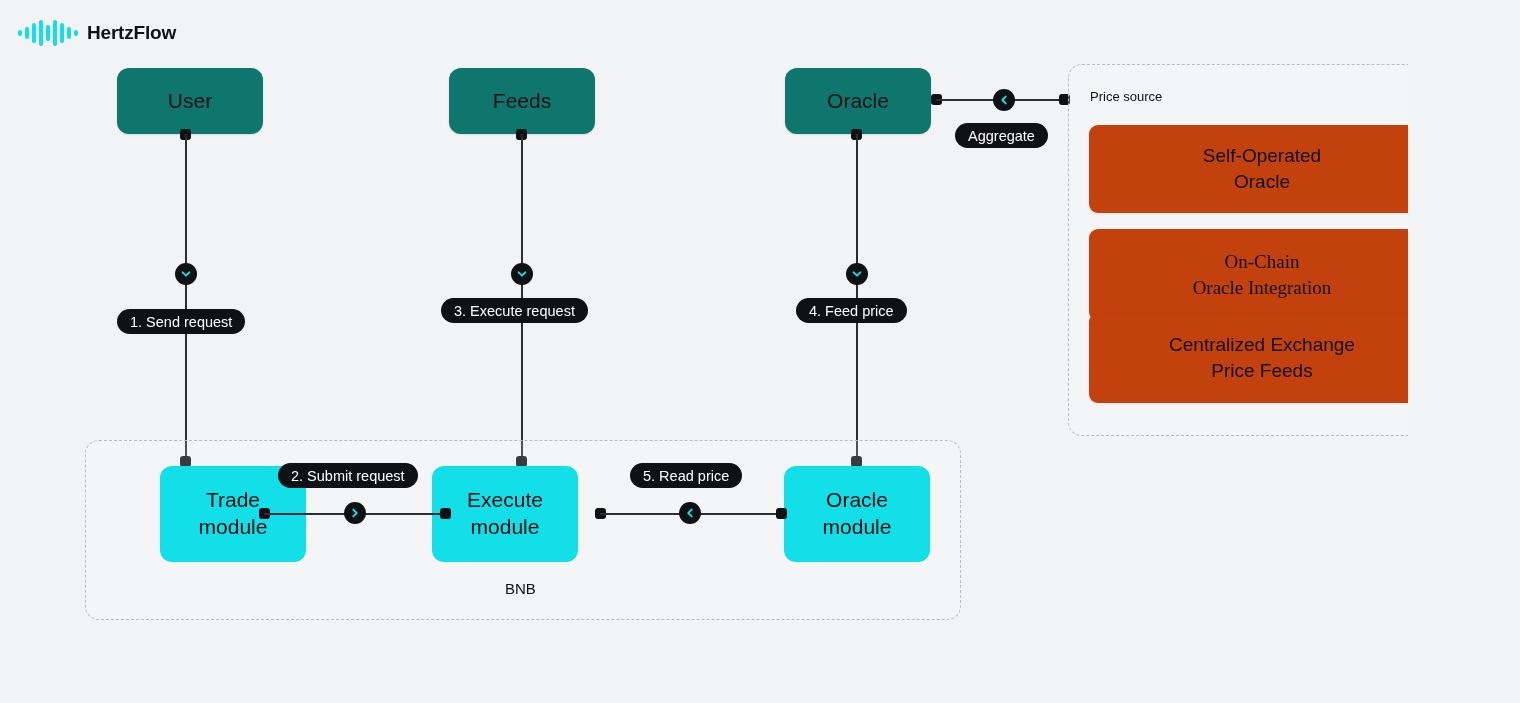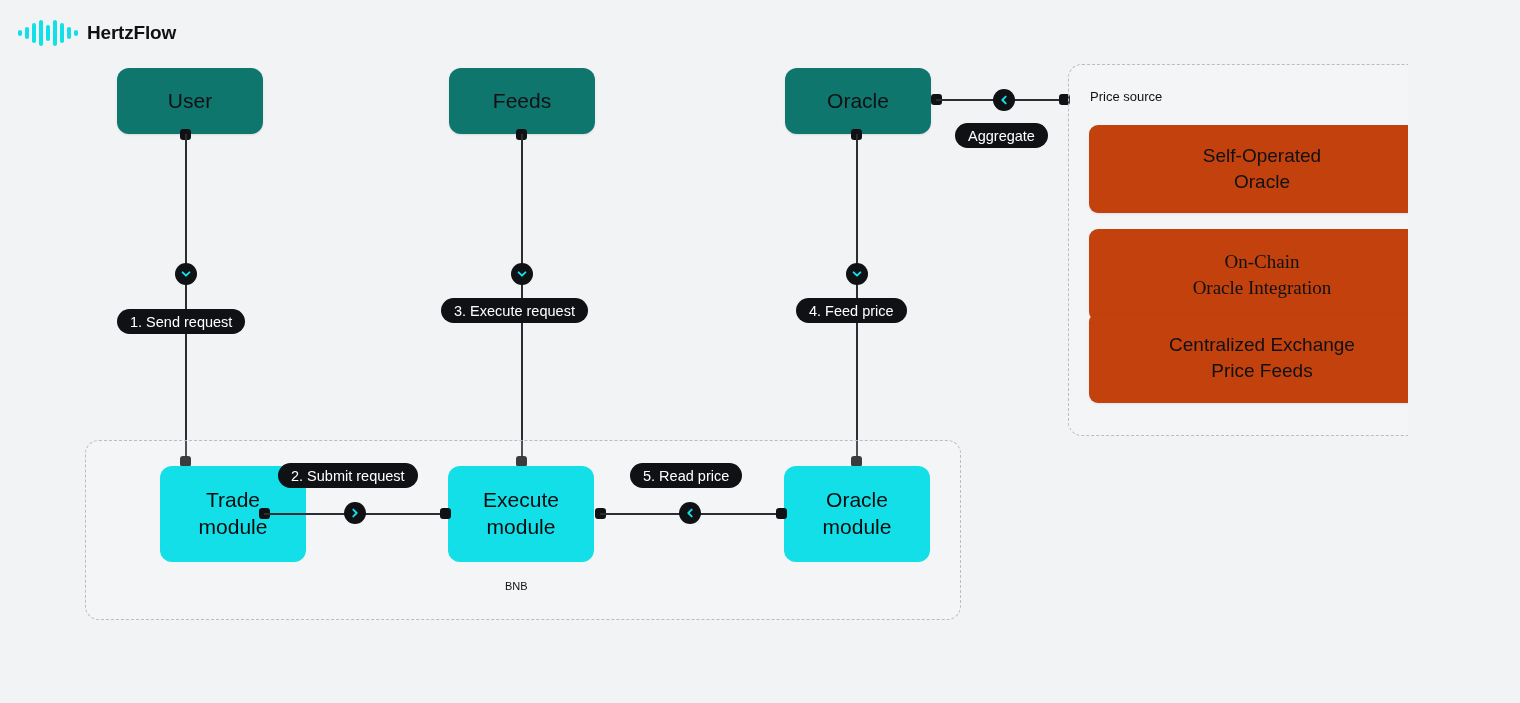--- a/index.html
+++ b/index.html
@@ -80,21 +80,21 @@
 
   
   .group {
     position: absolute;
     border: 1.5px dashed #b9bcc2;
     border-radius: 14px;
     background: rgba(255,255,255,0.18);
   }
   .group-caption {
     position: absolute;
-    font-size: 11px;
+    font-size: 15px;
     color: #101114;
   }
   .panel-title {
     position: absolute;
     font-size: 13px;
     color: #101114;
   }
 
   
   .source-card {
@@ -231,21 +231,21 @@
 
   <div class="group" style="left:85px; top:440px; width:874px; height:178px;"></div>
   <div class="group-caption" style="left:505px; top:580px;">BNB</div>
 
   <div class="module" style="left:112px; top:466px;margin-left:48px;">
     <span>
       <span>Trade</span><br>
       <span>module</span>
     </span>
   </div>
-  <div class="module" style="left:448px; top:466px;">
+  <div class="module" style="left:432px; top:466px;">
     <span>
       <span>Execute</span><br>
       <span>module</span>
     </span>
   </div>
   <div class="module" style="left:784px; top:466px;">
     <span>
       <span>Oracle</span><br>
       <span>module</span>
     </span>

